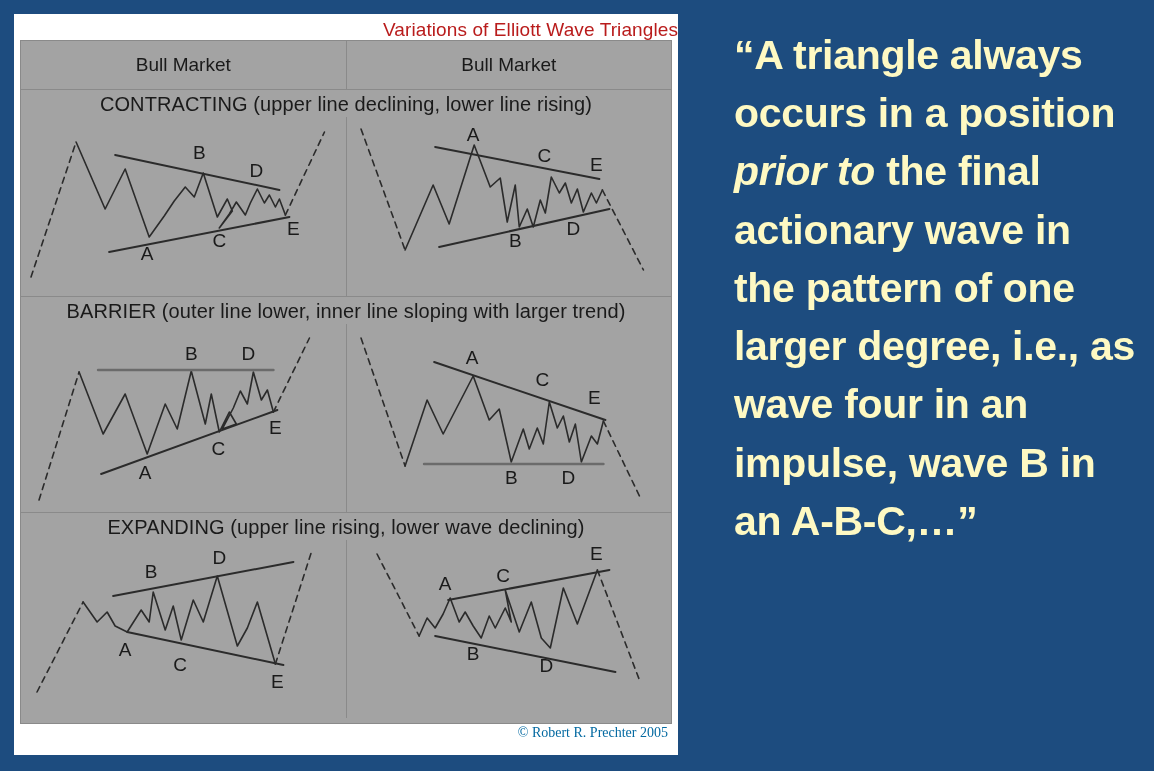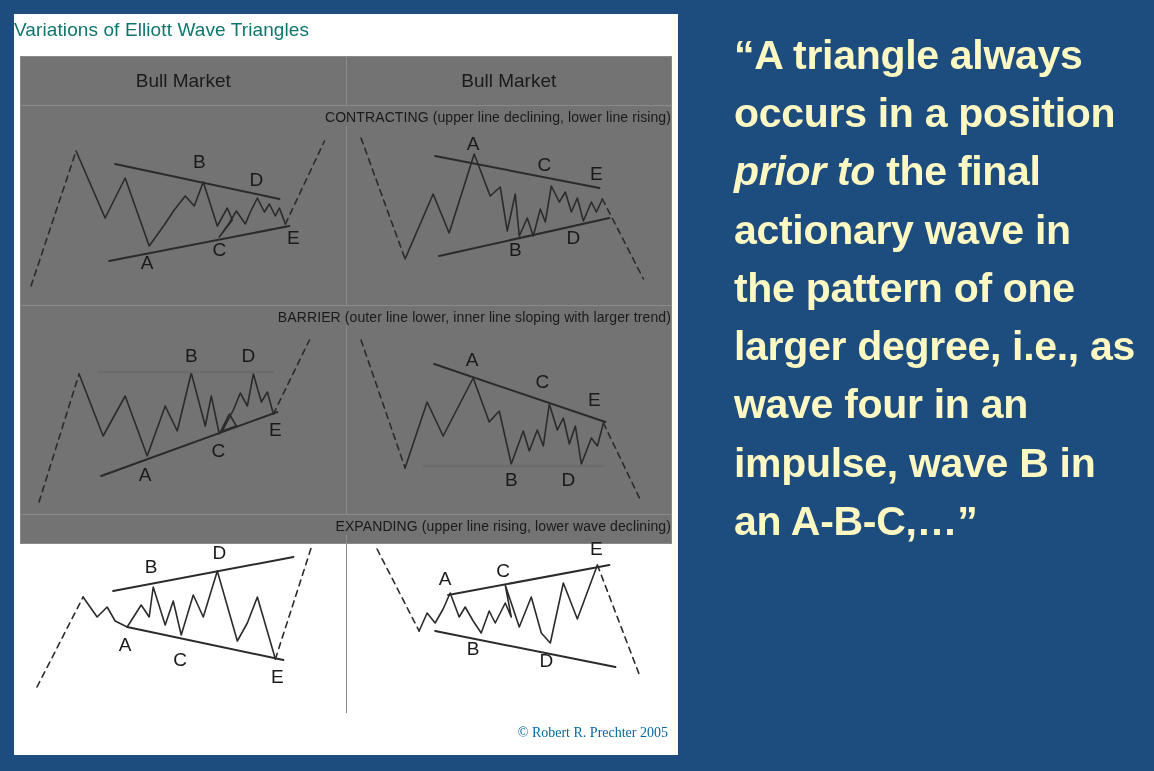--- a/index.html
+++ b/index.html
@@ -20,37 +20,37 @@
     position: absolute;
     left: 14px;
     top: 14px;
     width: 664px;
     height: 741px;
     background: #ffffff;
     box-sizing: border-box;
   }
 
   #chart-title {
-    text-align: left;
+    text-align: right;
     font-size: 19px;
-    color: #0f766e;
+    color: #b91c1c;
     padding-top: 5px;
     letter-spacing: .1px;
     font-family: "Liberation Sans", sans-serif;
   }
 
   #wave-table {
     position: absolute;
     left: 6px;
-    top: 42px;
+    top: 26px;
     width: 652px;
-    height: 488px;
+    height: 684px;
     border: 1.5px solid #8a8a8a;
     box-sizing: border-box;
-    background: #737373;
+    background: #a3a3a3;
   }
 
   .market-head-row {
     display: flex;
     height: 48px;
     border-bottom: 1.5px solid #8a8a8a;
   }
   .market-head {
     flex: 1 1 0;
     display: flex;
@@ -62,22 +62,22 @@
   .market-head.left {
     border-right: 1.5px solid #8a8a8a;
   }
 
   .variation-block {
     border-bottom: 1.5px solid #8a8a8a;
   }
   .variation-block.last { border-bottom: none; }
 
   .variation-label {
-    text-align: right;
-    font-size: 14px;
+    text-align: center;
+    font-size: 20px;
     color: #1a1a1a;
     padding: 3px 0 1px 0;
     letter-spacing: .1px;
   }
 
   .variation-row {
     display: flex;
     position: relative;
   }
   .variation-cell {

